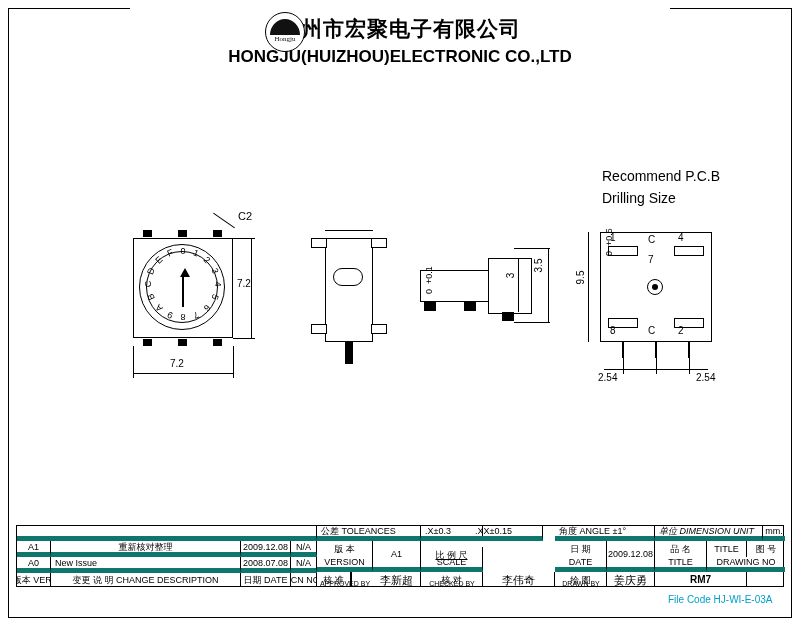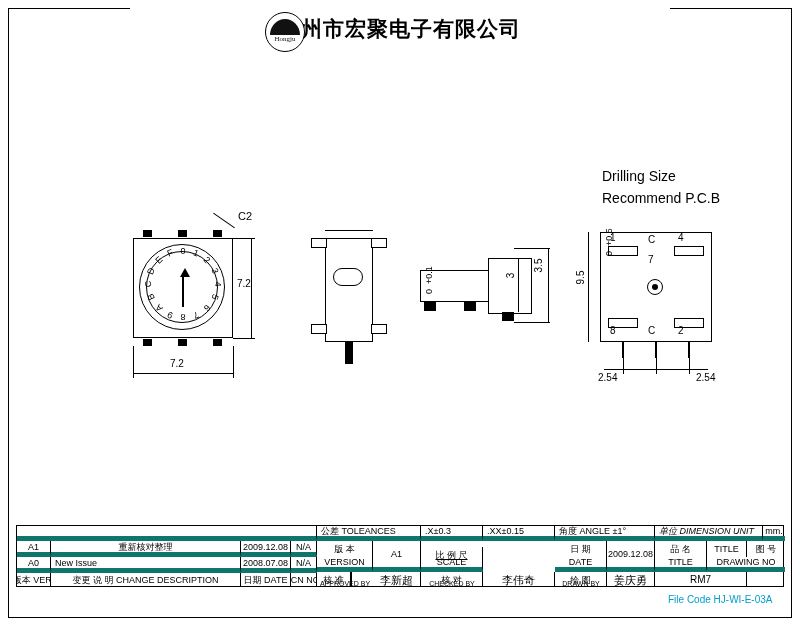--- a/index.html
+++ b/index.html
@@ -256,41 +256,42 @@
   .tb-left { justify-content: flex-start; padding-left: 4px; }
   .sig { font-size: 11px; font-family: "Liberation Serif", serif; }
   .filecode {
     position: absolute;
     left: 668px;
     top: 594px;
     font-size: 10px;
     color: #00a0c8;
     white-space: nowrap;
   }
-  .bold { font-weight: normal; }
+  .bold { font-weight: bold; }
 </style>
 </head>
 <body>
 
 <div id="page">
 
   <div class="frame-outer"></div>
   <div class="top-gap"></div>
 
   <div class="header">
     <div class="company-cn">惠州市宏聚电子有限公司</div>
+    <div class="company-en">HONGJU(HUIZHOU)ELECTRONIC CO.,LTD</div>
   </div>
   <div class="logo">
     <div class="swoosh"></div>
     <div class="logo-text">Hongju</div>
   </div>
 
   <div class="pcb-note">
+    <div>Recommend  P.C.B</div>
     <div>Drilling  Size</div>
-    <div>Recommend  P.C.B</div>
   </div>
 
   <div class="view1">
 
     <div class="pin-fill" style="left:10px; top:-8px;"></div>
     <div class="pin-fill" style="left:45px; top:-8px;"></div>
     <div class="pin-fill" style="left:80px; top:-8px;"></div>
 
     <div class="pin-fill" style="left:10px; top:101px;"></div>
     <div class="pin-fill" style="left:45px; top:101px;"></div>
@@ -397,21 +398,21 @@
     <div class="line-v" style="left:89px; top:126px; height:16px;"></div>
     <div class="lbl" style="left:-2px; top:140px; font-size:10px;">2.54</div>
     <div class="lbl" style="left:96px; top:140px; font-size:10px;">2.54</div>
   </div>
 
   <div class="titleblock">
 
     <div class="tb-cell tb-border-b tb-border-r" style="left:0px; top:0px; width:300px; height:15px;"></div>
     <div class="tb-cell tb-border-b tb-border-r tb-left" style="left:300px; top:0px; width:104px; height:15px;">公差 TOLEANCES</div>
     <div class="tb-cell tb-border-b tb-border-r tb-left" style="left:404px; top:0px; width:62px; height:15px;">.X±0.3</div>
-    <div class="tb-cell tb-border-b tb-border-r tb-left" style="left:466px; top:0px; width:72px; height:15px;">.XX±0.15</div>
+    <div class="tb-cell tb-border-b tb-border-r tb-left" style="left:454px; top:0px; width:72px; height:15px;">.XX±0.15</div>
     <div class="tb-cell tb-border-b tb-border-r tb-left" style="left:538px; top:0px; width:100px; height:15px;">角度 ANGLE ±1°</div>
     <div class="tb-cell tb-border-b tb-border-r tb-left" style="left:638px; top:0px; width:108px; height:15px;font-style:italic;">单位   DIMENSION UNIT</div>
     <div class="tb-cell tb-border-b" style="left:746px; top:0px; width:22px; height:15px;">mm.</div>
 
     <div class="tb-cell tb-border-b tb-border-r" style="left:0px; top:15px; width:34px; height:16px;">A1</div>
     <div class="tb-cell tb-border-b tb-border-r" style="left:34px; top:15px; width:190px; height:16px;">重新核对整理</div>
     <div class="tb-cell tb-border-b tb-border-r" style="left:224px; top:15px; width:50px; height:16px;">2009.12.08</div>
     <div class="tb-cell tb-border-b tb-border-r" style="left:274px; top:15px; width:26px; height:16px;">N/A</div>
 
     <div class="tb-cell tb-border-r" style="left:300px; top:15px; width:56px; height:16px;">版  本</div>

